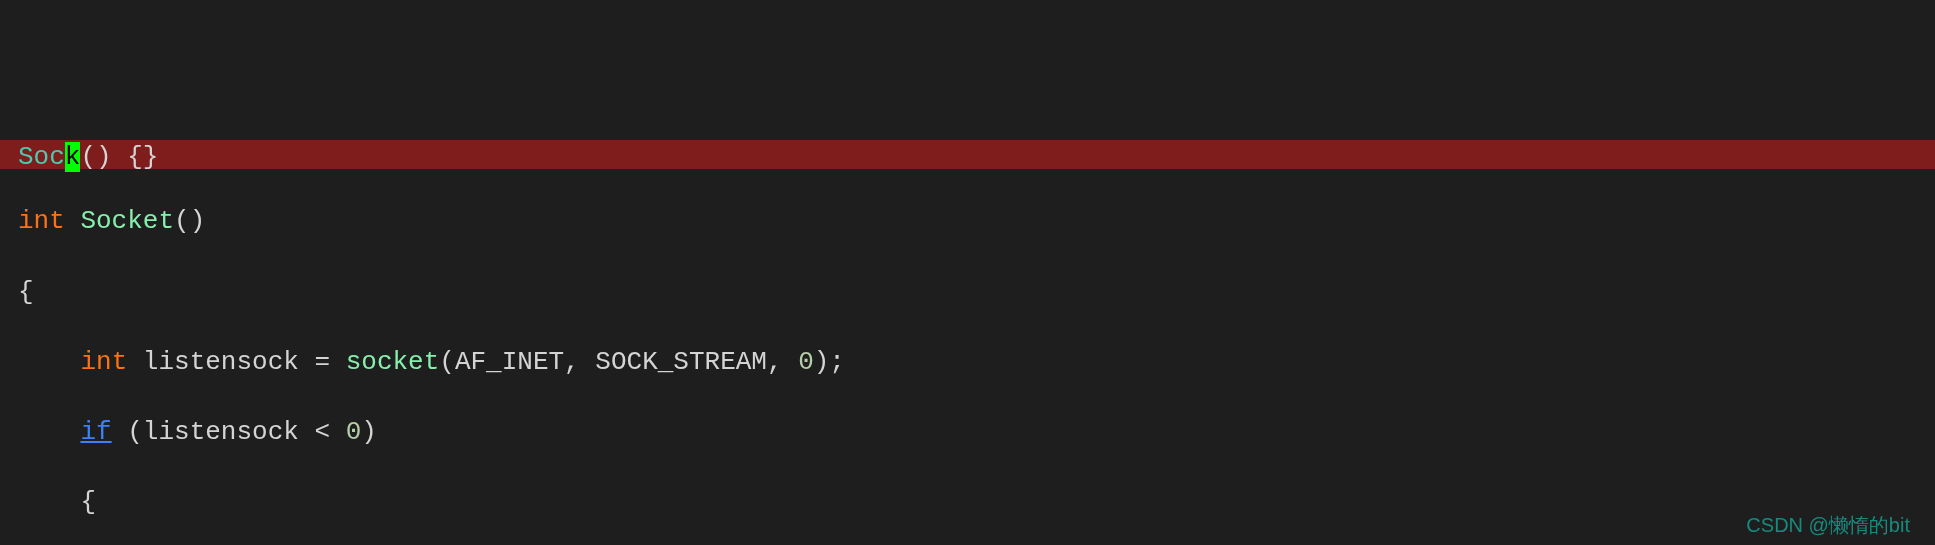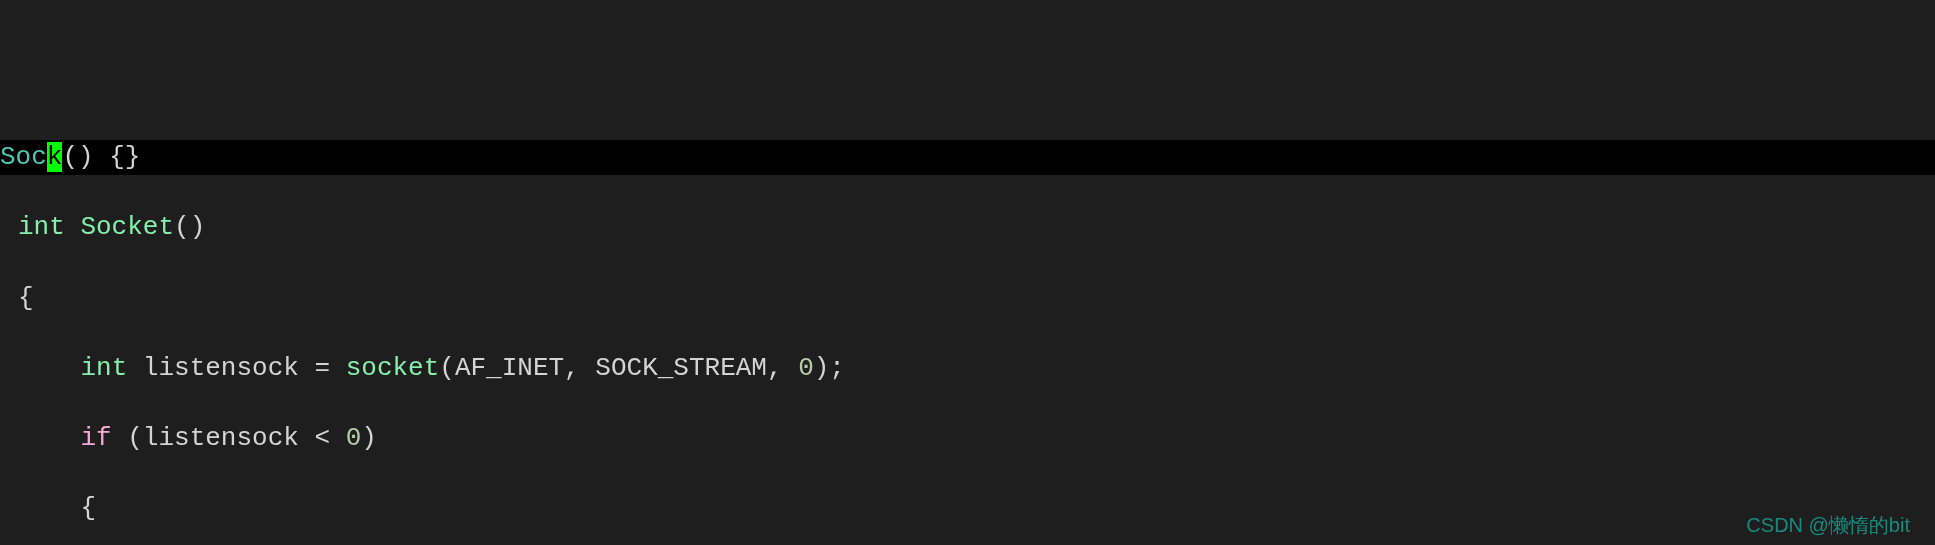--- a/index.html
+++ b/index.html
@@ -17,30 +17,31 @@
       overflow: hidden;
       width: 1935px;
       height: 545px;
       position: relative;
     }
     .line {
       padding-left: 18px;
       height: 35px;
     }
     .line-top {
-      background-color: #000000;
-      height: 35px;
+      background-color: #7f1d1d;
+      padding-left: 18px;
+      height: 29px;
       line-height: 35px;
     }
     .cyan { color: #4ec9b0; }
-    .blue { color: #86efac; }
+    .blue { color: #f97316; }
     .yellow { color: #86efac; }
     .white { color: #d4d4d4; }
     .lightgreen { color: #b5cea8; }
-    .keyword { color: #f9a8d4; }
+    .keyword { color: #3b82f6; text-decoration: underline; }
     .cursor-bg {
       background-color: #00ff00;
       color: #000000;
     }
     .watermark {
       position: absolute;
       bottom: 6px;
       right: 25px;
       color: #14b8a6;
       font-size: 20px;

